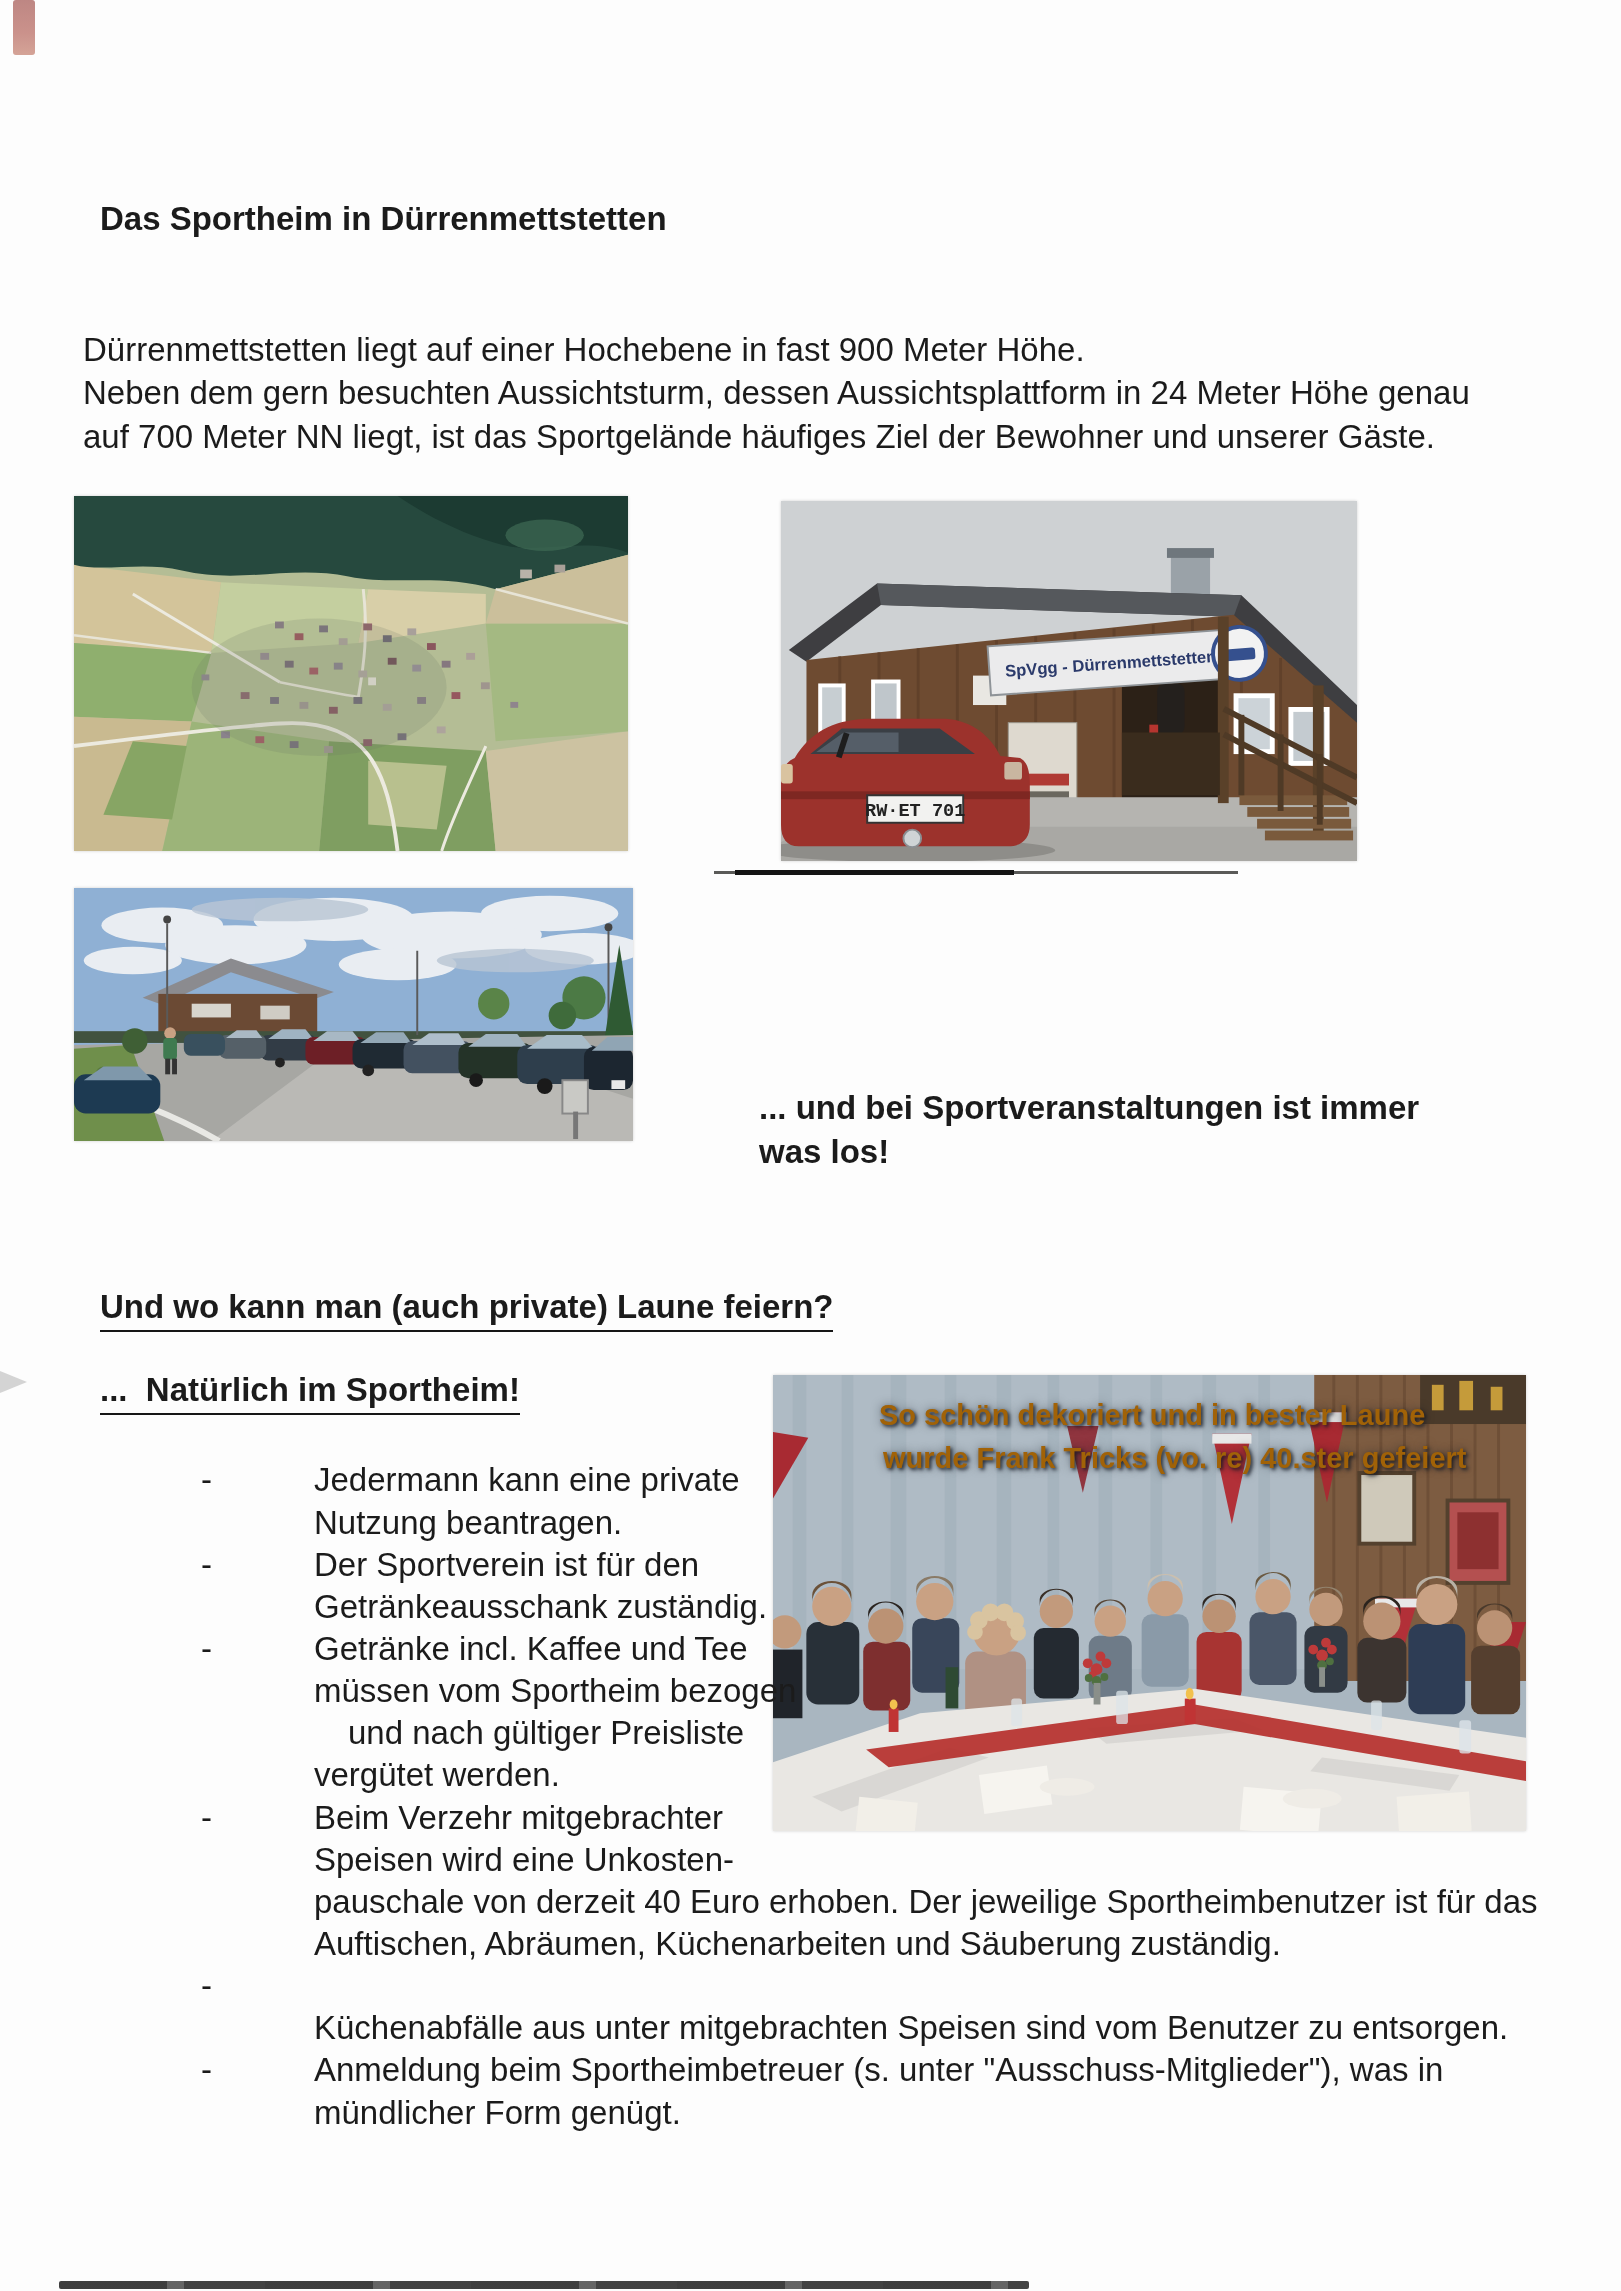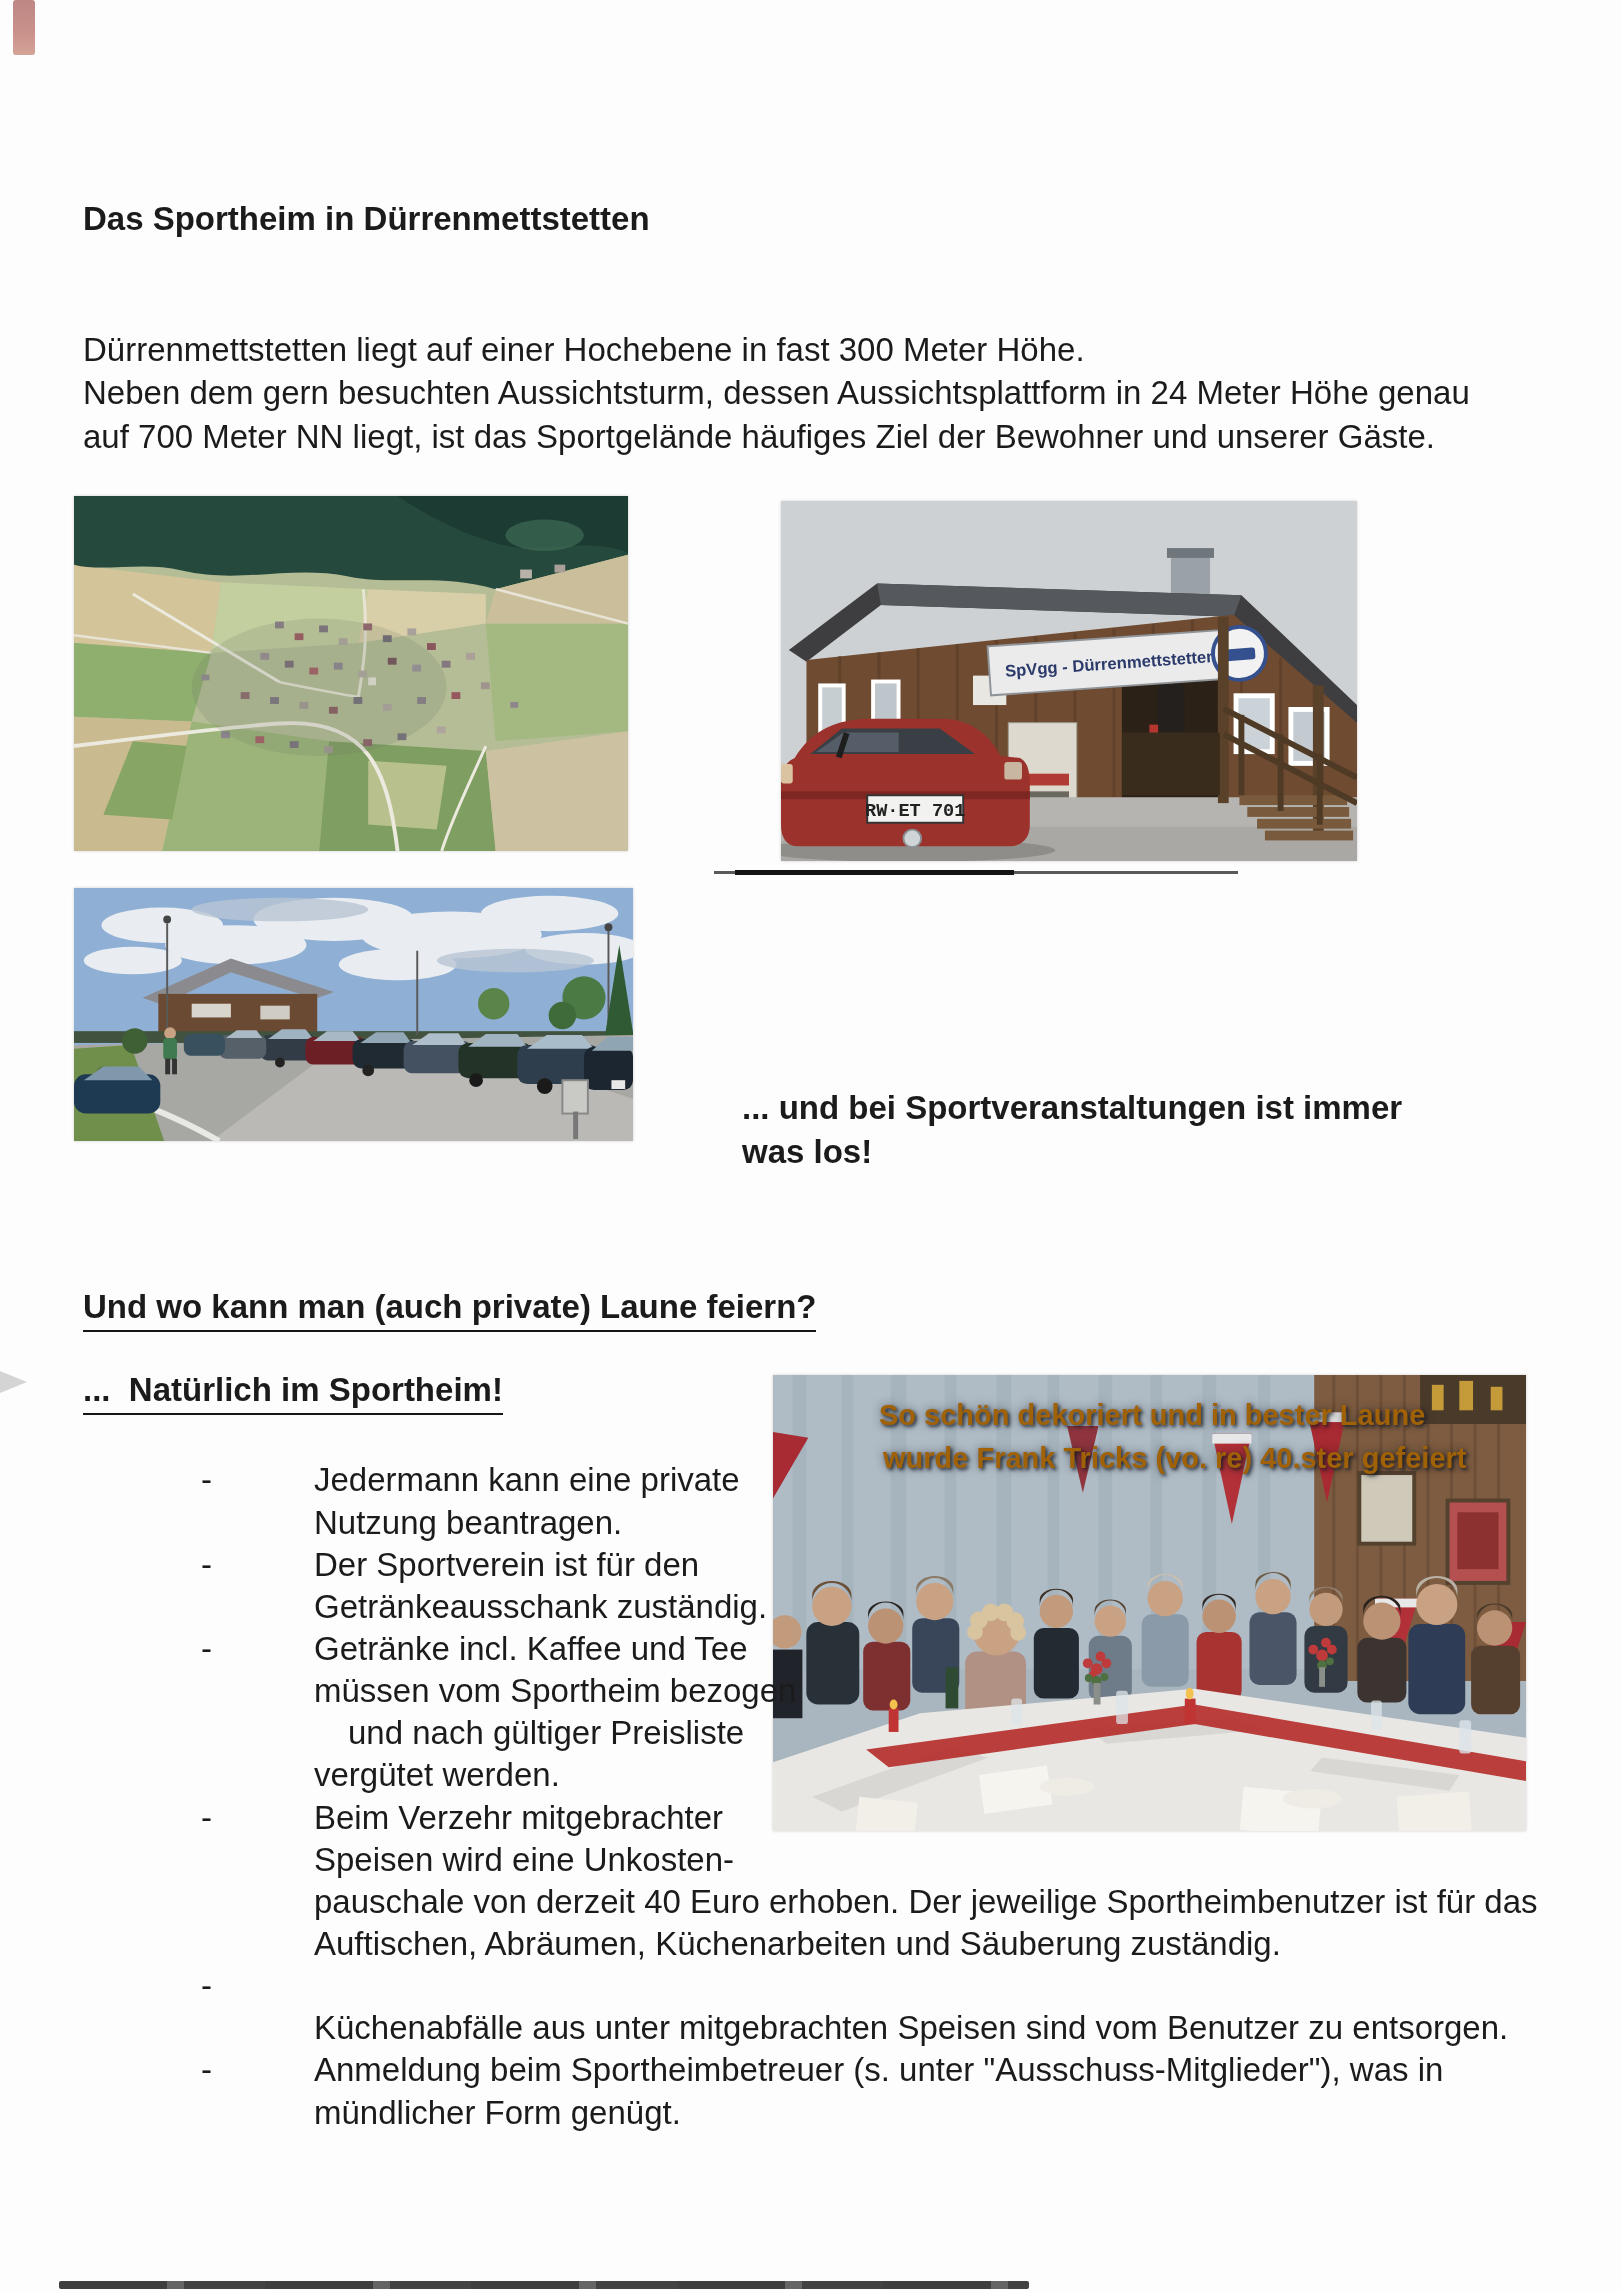--- a/index.html
+++ b/index.html
@@ -1,19 +1,19 @@
 <!DOCTYPE html>
 <html><head>
 <meta charset="utf-8">
 <style>
   html,body{margin:0;padding:0;background:#e8e8e8;}
   .page{position:relative;width:1621px;height:2292px;background:#fdfdfd;overflow:hidden;
         font-family:"Liberation Sans",sans-serif;color:#1c1c1c;}
   .t{position:absolute;font-size:33px;line-height:39px;white-space:nowrap;color:#1b1b1b;}
-  .b{font-weight:bold;}
+  .b{font-weight:bold;margin-left:17px;}
   .u{border-bottom:2.9px solid #161616;padding-bottom:4.9px;}
   .photo{position:absolute;box-shadow:0 0 2.9px rgba(0,0,0,.18);}
   .photo svg{display:block;width:100%;height:100%;}
   .party-cap{position:absolute;color:#a16207;font-weight:bold;font-size:29px;white-space:nowrap;
              text-shadow:2px 2px 3.9px rgba(20,25,35,.85),0 0 9.8px rgba(20,25,35,.5);}
   .rule{position:absolute;background:#5a5a58;}
   .rule-dark{position:absolute;background:#141414;}
   .scan-red{position:absolute;left:12.7px;top:0;width:22.5px;height:55px;border-radius:2.9px;
             background:linear-gradient(180deg,#8a2620,#a13a2e 60%,#b35a44);opacity:.55;}
   .scan-arrow{position:absolute;left:0;top:1371px;width:0;height:0;opacity:.55;
@@ -26,21 +26,21 @@
 <body>
 
 <div class="page">
 
   <div class="scan-red"></div>
   <div class="scan-arrow"></div>
   <div class="scan-band"></div>
 
   <div class="t b" style="left:83px;top:199px;">Das Sportheim in Dürrenmettstetten</div>
 
-  <div class="t" style="left:83px;top:330px;">Dürrenmettstetten liegt auf einer Hochebene in fast 300 Meter Höhe.</div>
+  <div class="t" style="left:83px;top:330px;">Dürrenmettstetten liegt auf einer Hochebene in fast 900 Meter Höhe.</div>
   <div class="t" style="left:83px;top:373px;">Neben dem gern besuchten Aussichtsturm, dessen Aussichtsplattform in 24 Meter Höhe genau</div>
   <div class="t" style="left:83px;top:417px;">auf 700 Meter NN liegt, ist das Sportgelände häufiges Ziel der Bewohner und unserer Gäste.</div>
 
   <div class="photo" style="left:74px;top:496px;width:554px;height:355px;">
     <svg viewBox="0 0 565 362" preserveAspectRatio="none">
       <rect width="565" height="362" fill="#b4bd95"></rect>
 
       <polygon points="0,70 150,88 140,160 0,150" fill="#d3c49a"></polygon>
       <polygon points="150,88 300,95 290,150 140,160" fill="#c4cf9f"></polygon>
       <polygon points="0,150 140,160 120,230 0,225" fill="#8faf6e"></polygon>

